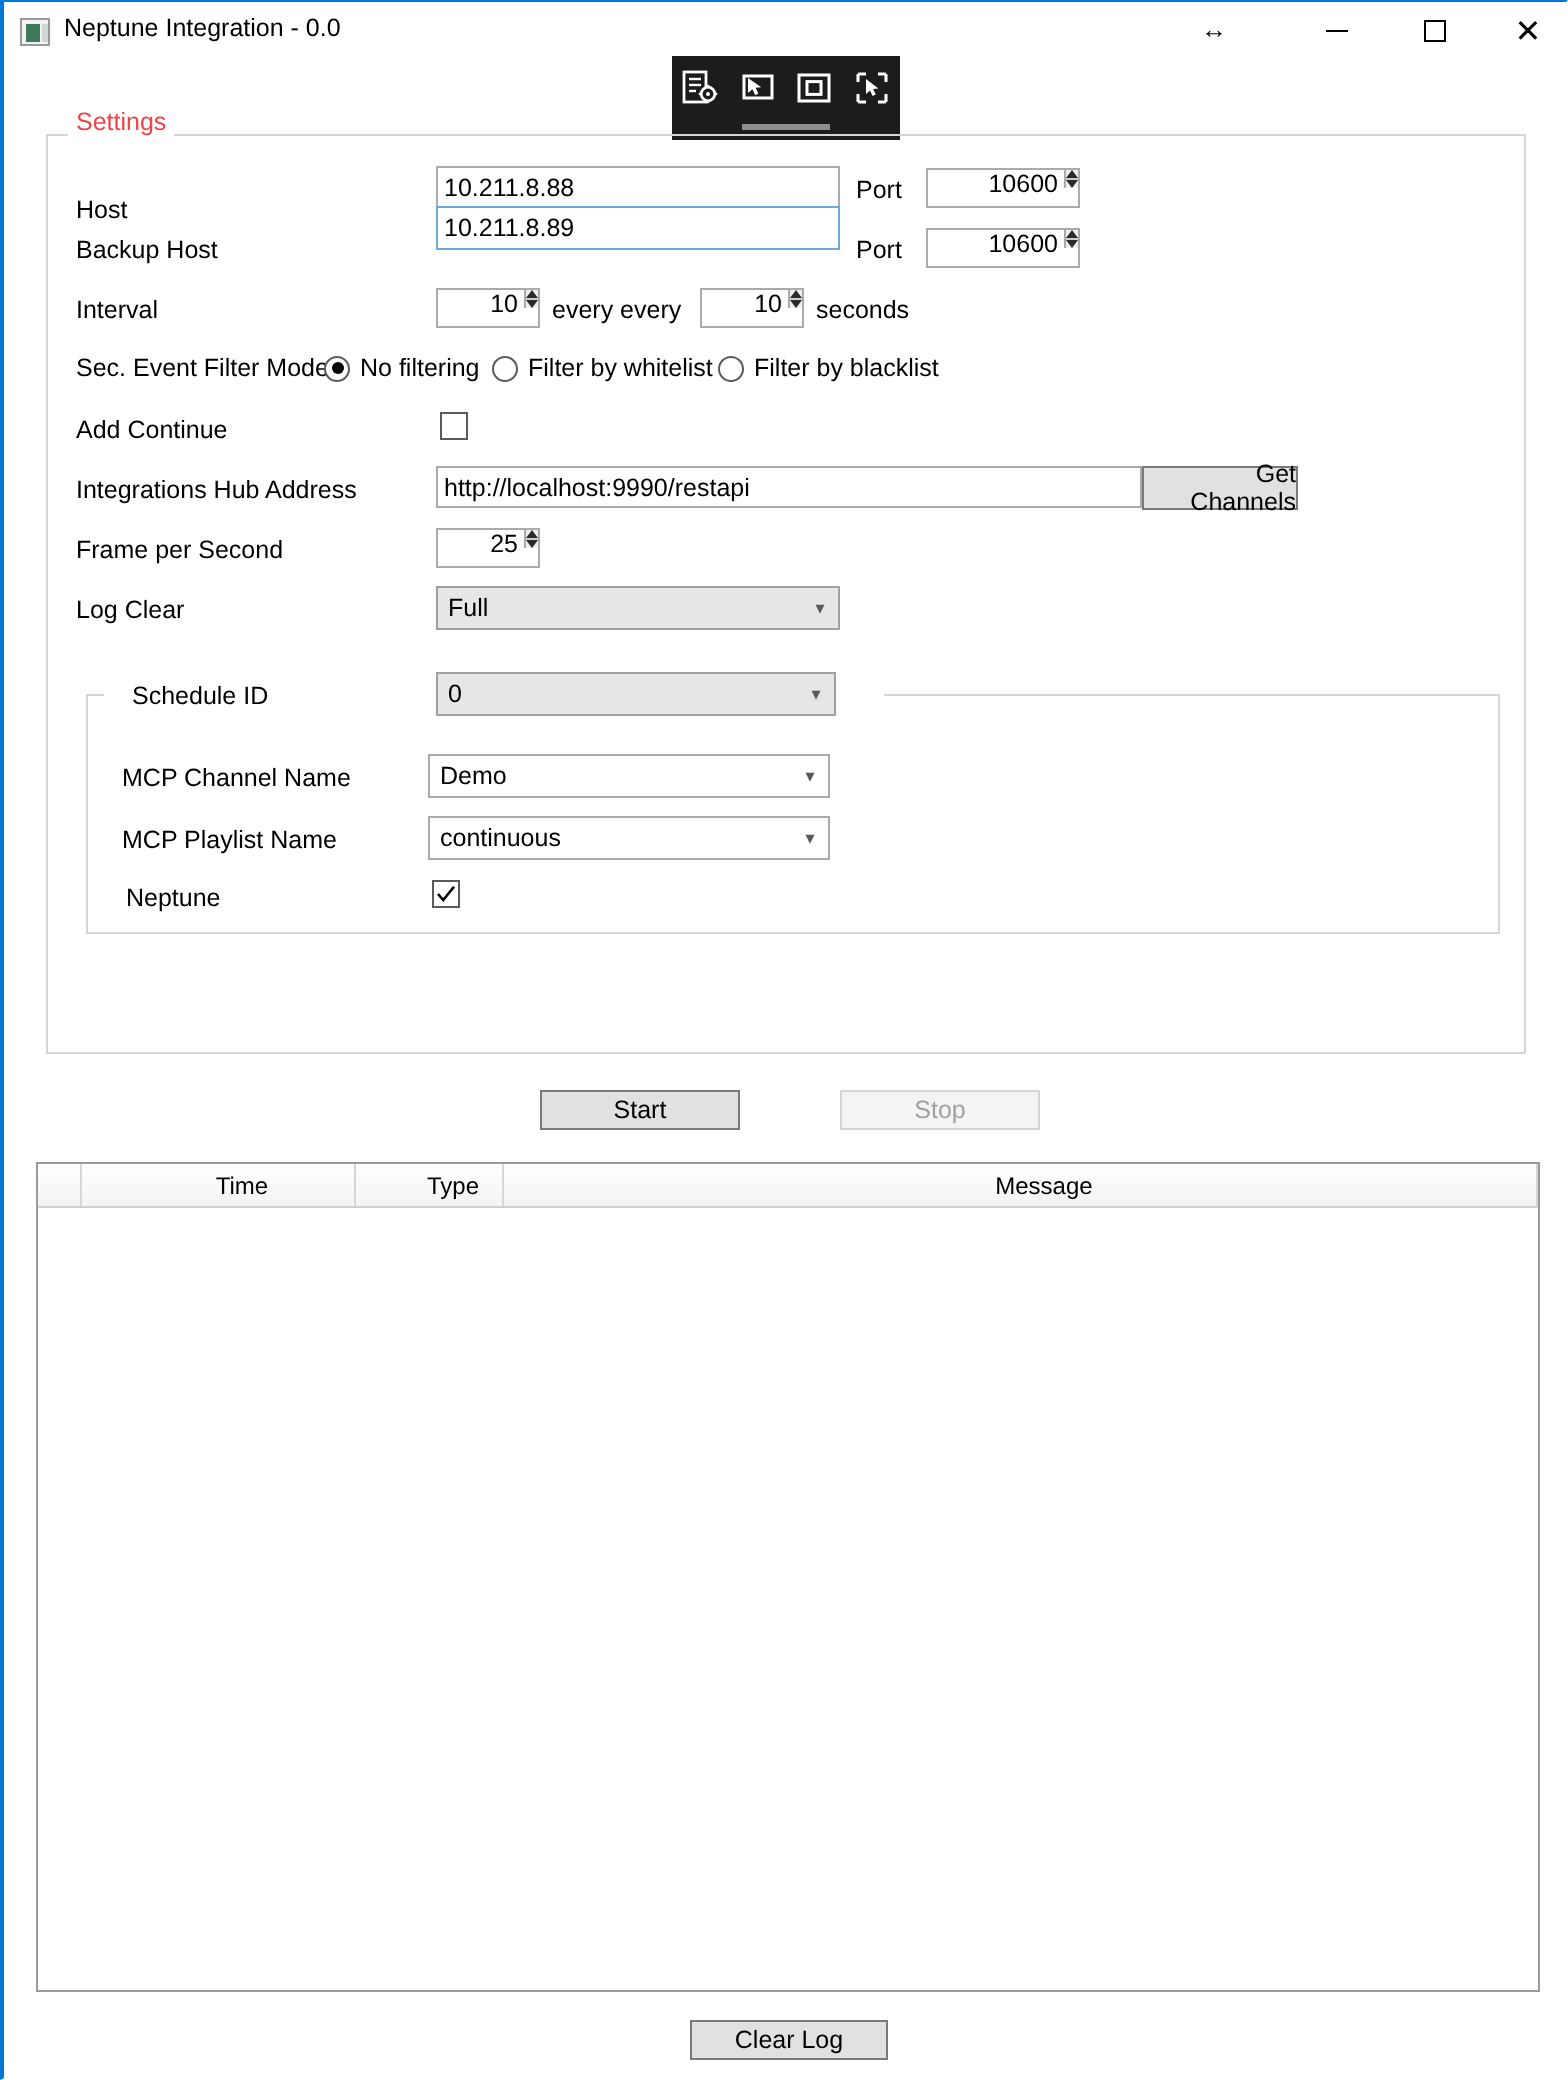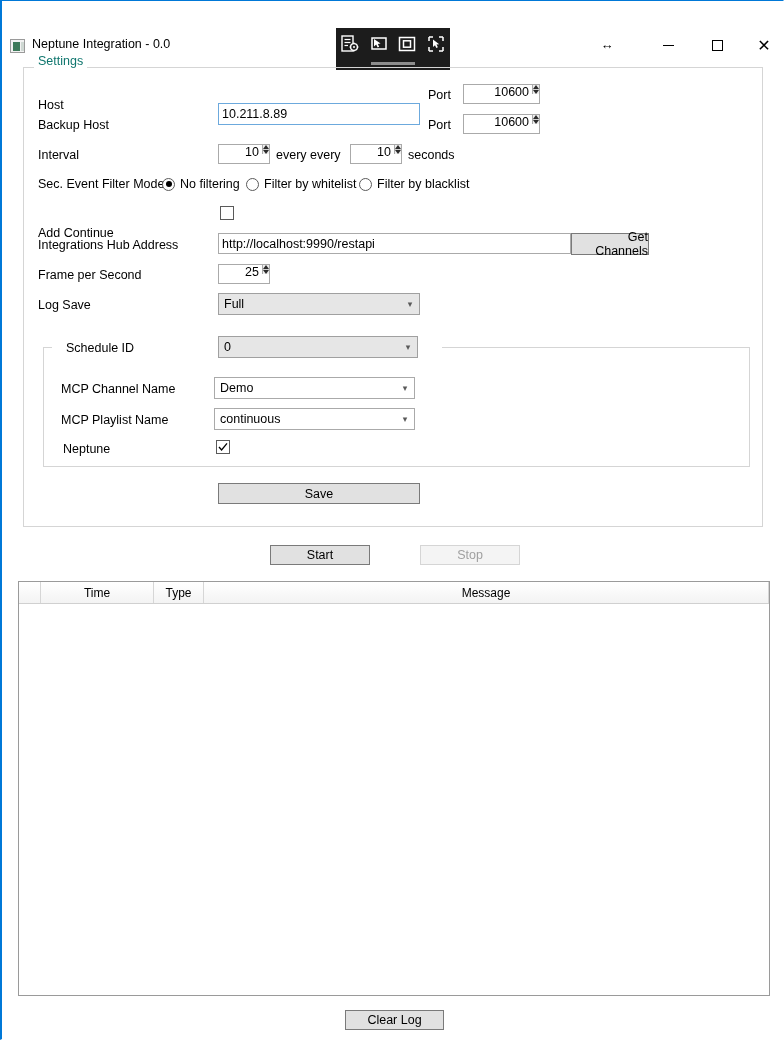--- a/index.html
+++ b/index.html
@@ -19,21 +19,20 @@
     border-left: 2px solid #0078d7;
     border-right: 1px solid #ffffff;
     border-bottom: 1px solid #ffffff;
   }
 
   
   #titlebar {
     position: absolute; left: 0; top: 0;
     width: 781px; height: 30px;
     background: #ffffff;
-    margin-top: 30px;
   }
   .tb-icon {
     position: absolute; left: 8px; top: 8px;
     width: 15px; height: 14px;
     border: 1px solid #9a9a9a;
     background: #f2f2f2;
     display: flex; align-items: center;
   }
   .tb-icon i {
     display: block;
@@ -94,21 +93,21 @@
     position: absolute;
     border: 1px solid #d5d5d5;
   }
   #settings-group {
     left: 21px; top: 66px;
     width: 740px; height: 460px;
   }
   #settings-legend {
     position: absolute; left: 32px; top: 53px;
     background: #ffffff; padding: 0 4px;
-    font-size: 12.5px; color: #0f766e;
+    font-size: 12.5px; color: #ef4444;
   }
   #schedule-group {
     left: 41px; top: 346px;
     width: 707px; height: 120px;
     border-top: 1px solid #d5d5d5;
   }
   #schedule-group-mask {
     position: absolute; left: 50px; top: 341px;
     width: 390px; height: 10px;
     background: #ffffff;
@@ -243,20 +242,21 @@
     width: 752px; height: 415px;
     border: 1px solid #9a9a9a;
     background: #ffffff;
   }
   #log-header {
     position: absolute; left: 0; top: 0;
     width: 750px; height: 22px;
     background: linear-gradient(#ffffff, #f3f3f3);
     border-bottom: 1px solid #d0d0d0;
     display: flex;
+    gap: 24px;
   }
   #log-header .hcell {
     display: flex; align-items: center; justify-content: center;
     font-size: 12px; color: #000;
     border-right: 1px solid #d6d6d6;
     height: 100%;
   }
   #hc-gutter { width: 22px; border-right: 1px solid #d6d6d6; }
   #hc-time { width: 113px; }
   #hc-type { width: 50px; }
@@ -325,20 +325,21 @@
         <path d="M7 5.5 L7 13 L9 11.2 L10.3 14 L11.9 13.2 L10.5 10.5 L13.2 10.2 Z" fill="#fff"></path>
       </svg>
     </span>
   </div>
   <div id="overlay-handle"></div>
 
   <div class="groupbox" id="settings-group"></div>
   <div id="settings-legend">Settings</div>
 
   <div class="lbl" style="left:36px; top:87px;margin-top:10px;">Host</div>
+  <input class="tinput" style="left: 216px; top: 82px; width: 202px; height: 22px;" value="10.211.8.88">
   <div class="lbl" style="left:426px; top:87px;">Port</div>
   <div class="spin" style="left:461px; top:83px; width:77px;">
     <input value="10600" style="">
     <span class="spin-btns">
       <span class="sb up">
           <span class="arrow-up"></span>
         </span>
       <span class="sb down">
           <span class="arrow-down"></span>
         </span>
@@ -393,41 +394,41 @@
   </div>
   <div class="radio-wrap" style="left:244px; top:176px;">
     <span class="radio-dot"></span>
     <span>Filter by whitelist</span>
   </div>
   <div class="radio-wrap" style="left:357px; top:176px;">
     <span class="radio-dot"></span>
     <span>Filter by blacklist</span>
   </div>
 
-  <div class="lbl" style="left:36px; top:225px;">Add Continue</div>
+  <div class="lbl" style="left:36px; top:207px;">Add Continue</div>
   <div class="cbox" style="left:218px; top:205px;"></div>
 
   <div class="lbl" style="left:36px; top:237px;">Integrations Hub Address</div>
   <input class="tinput" style="left: 216px; top: 232px; width: 353px; height: 21px;" value="http://localhost:9990/restapi">
   <button class="btn" style="left:569px; top:232px; width:78px; height:22px;text-align:right;">Get Channels</button>
 
   <div class="lbl" style="left:36px; top:267px;">Frame per Second</div>
   <div class="spin" style="left:216px; top:263px; width:52px;">
     <input value="25" style="">
     <span class="spin-btns">
       <span class="sb up">
           <span class="arrow-up"></span>
         </span>
       <span class="sb down">
           <span class="arrow-down"></span>
         </span>
     </span>
   </div>
 
-  <div class="lbl" style="left:36px; top:297px;">Log Save</div>
+  <div class="lbl" style="left:36px; top:297px;">Log Clear</div>
   <div class="combo gray" style="left:216px; top:292px; width:202px;">
     <span class="combo-val">Full</span>
     <span class="chev">▾</span>
   </div>
 
   <div class="groupbox" id="schedule-group"></div>
   <div id="schedule-group-mask"></div>
 
   <div class="lbl" style="left:64px; top:340px;">Schedule ID</div>
   <div class="combo gray" style="left:216px; top:335px; width:200px;">
@@ -447,21 +448,20 @@
     <span class="chev">▾</span>
   </div>
 
   <div class="lbl" style="left:61px; top:441px;">Neptune</div>
   <div class="cbox" style="left:214px; top:439px;">
     <svg class="tick" viewBox="0 0 10 10">
       <path d="M1 5 L3.6 8 L9 1.4" fill="none" stroke="#000" stroke-width="1.3"></path>
     </svg>
   </div>
 
-  <button class="btn" style="left:216px; top:482px; width:202px; height:21px;">Save</button>
 
   <button class="btn" style="left:268px; top:544px; width:100px; height:20px;">Start</button>
   <button class="btn disabled" style="left:418px; top:544px; width:100px; height:20px;">Stop</button>
 
   <div id="log-panel">
     <div id="log-header">
       <div class="hcell" id="hc-gutter"></div>
       <div class="hcell" id="hc-time">Time</div>
       <div class="hcell" id="hc-type">Type</div>
       <div class="hcell" id="hc-msg">Message</div>

